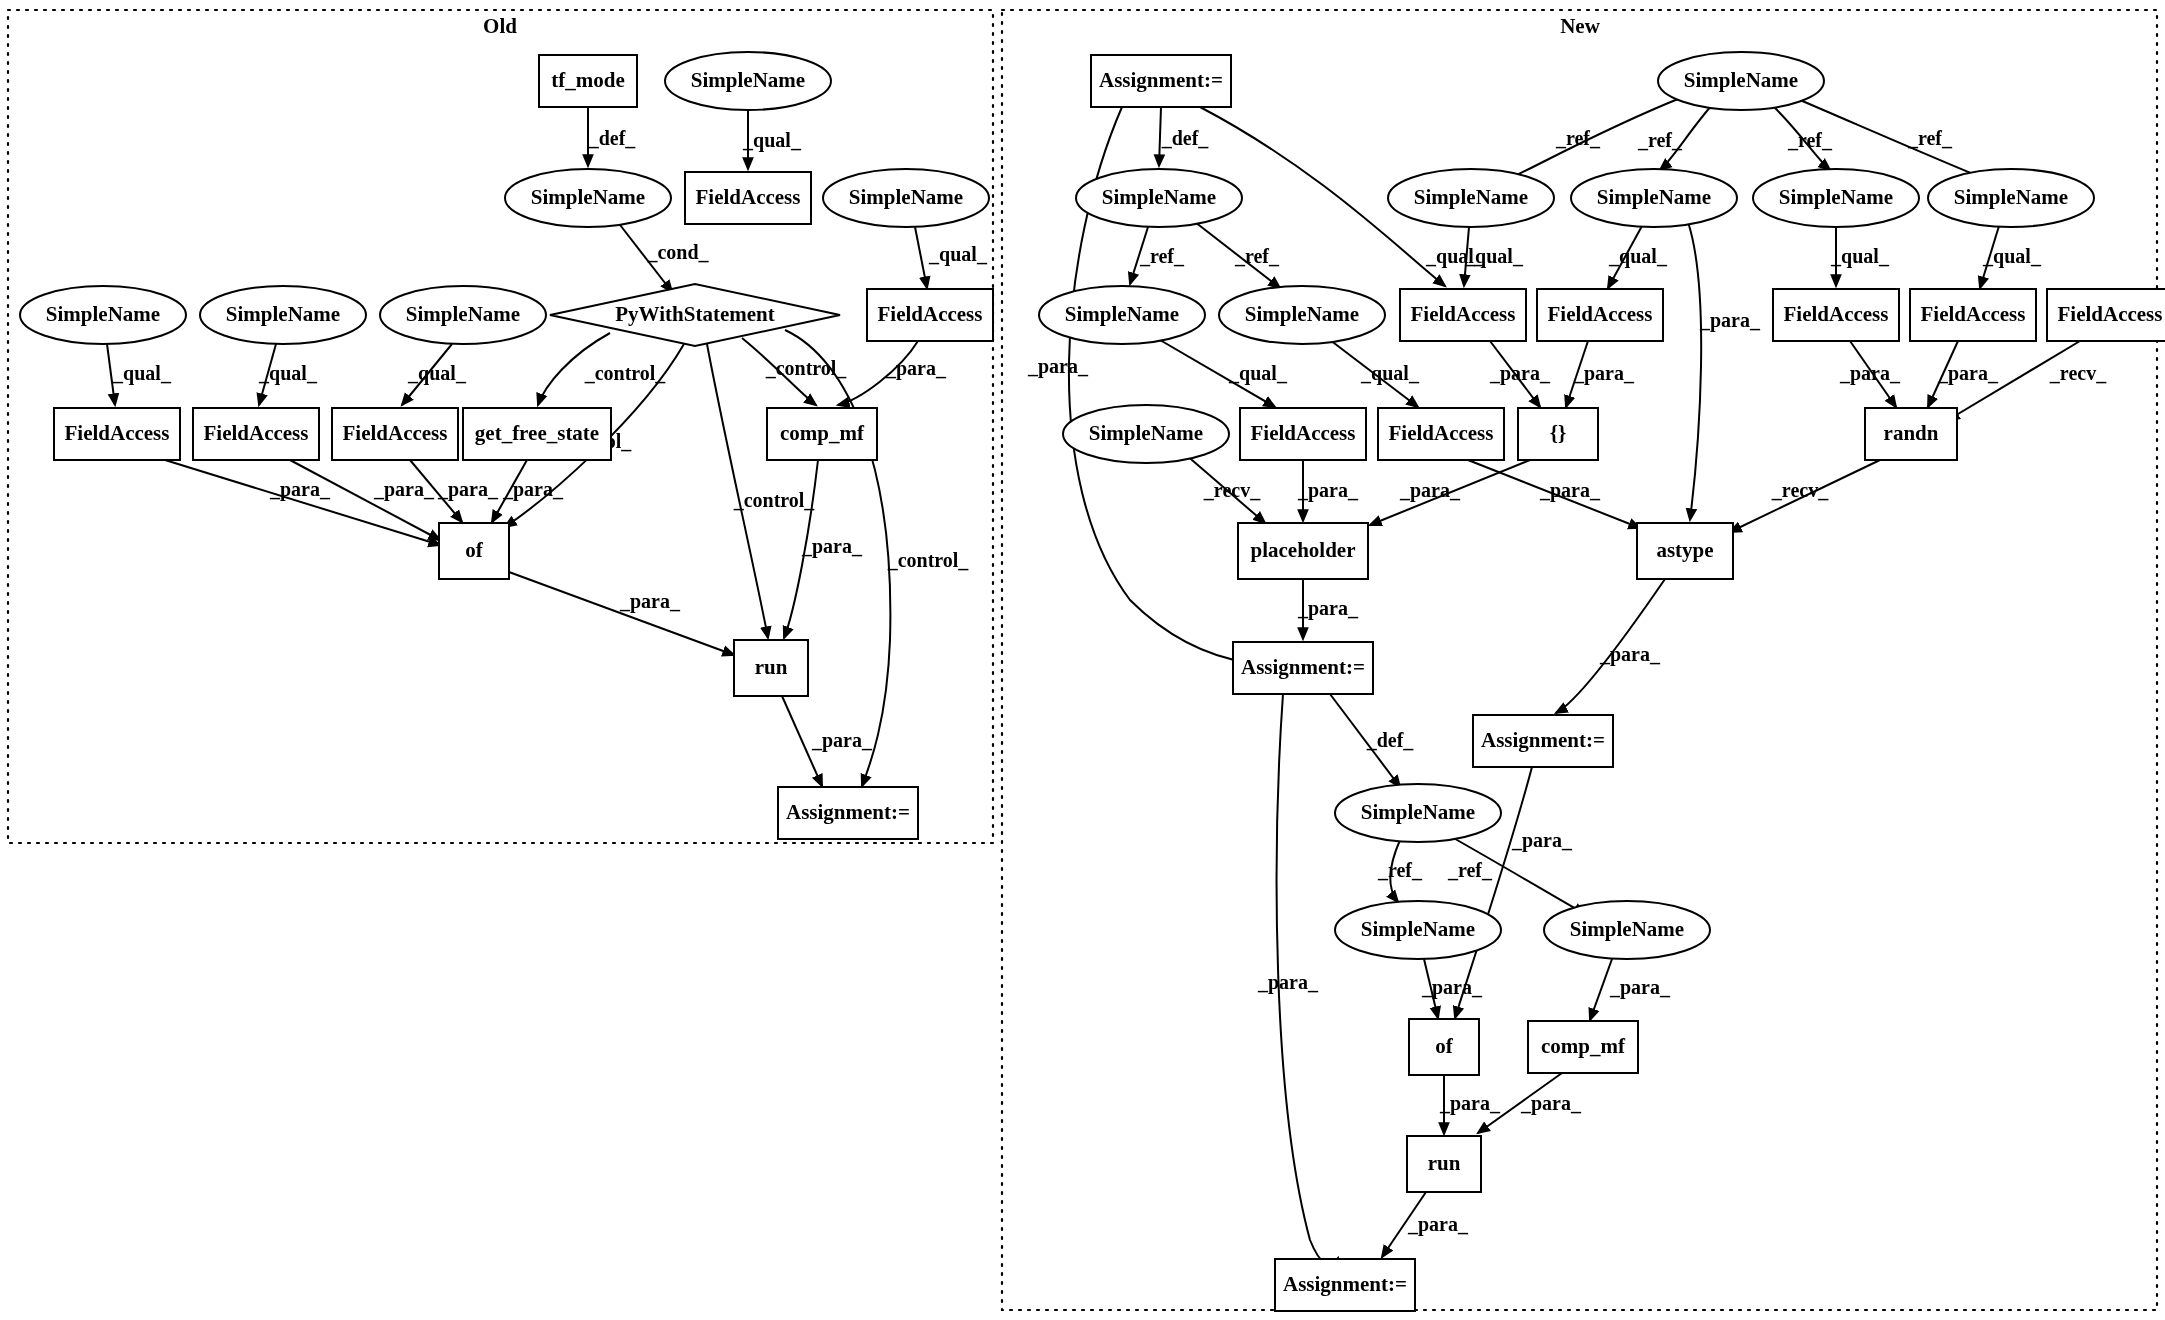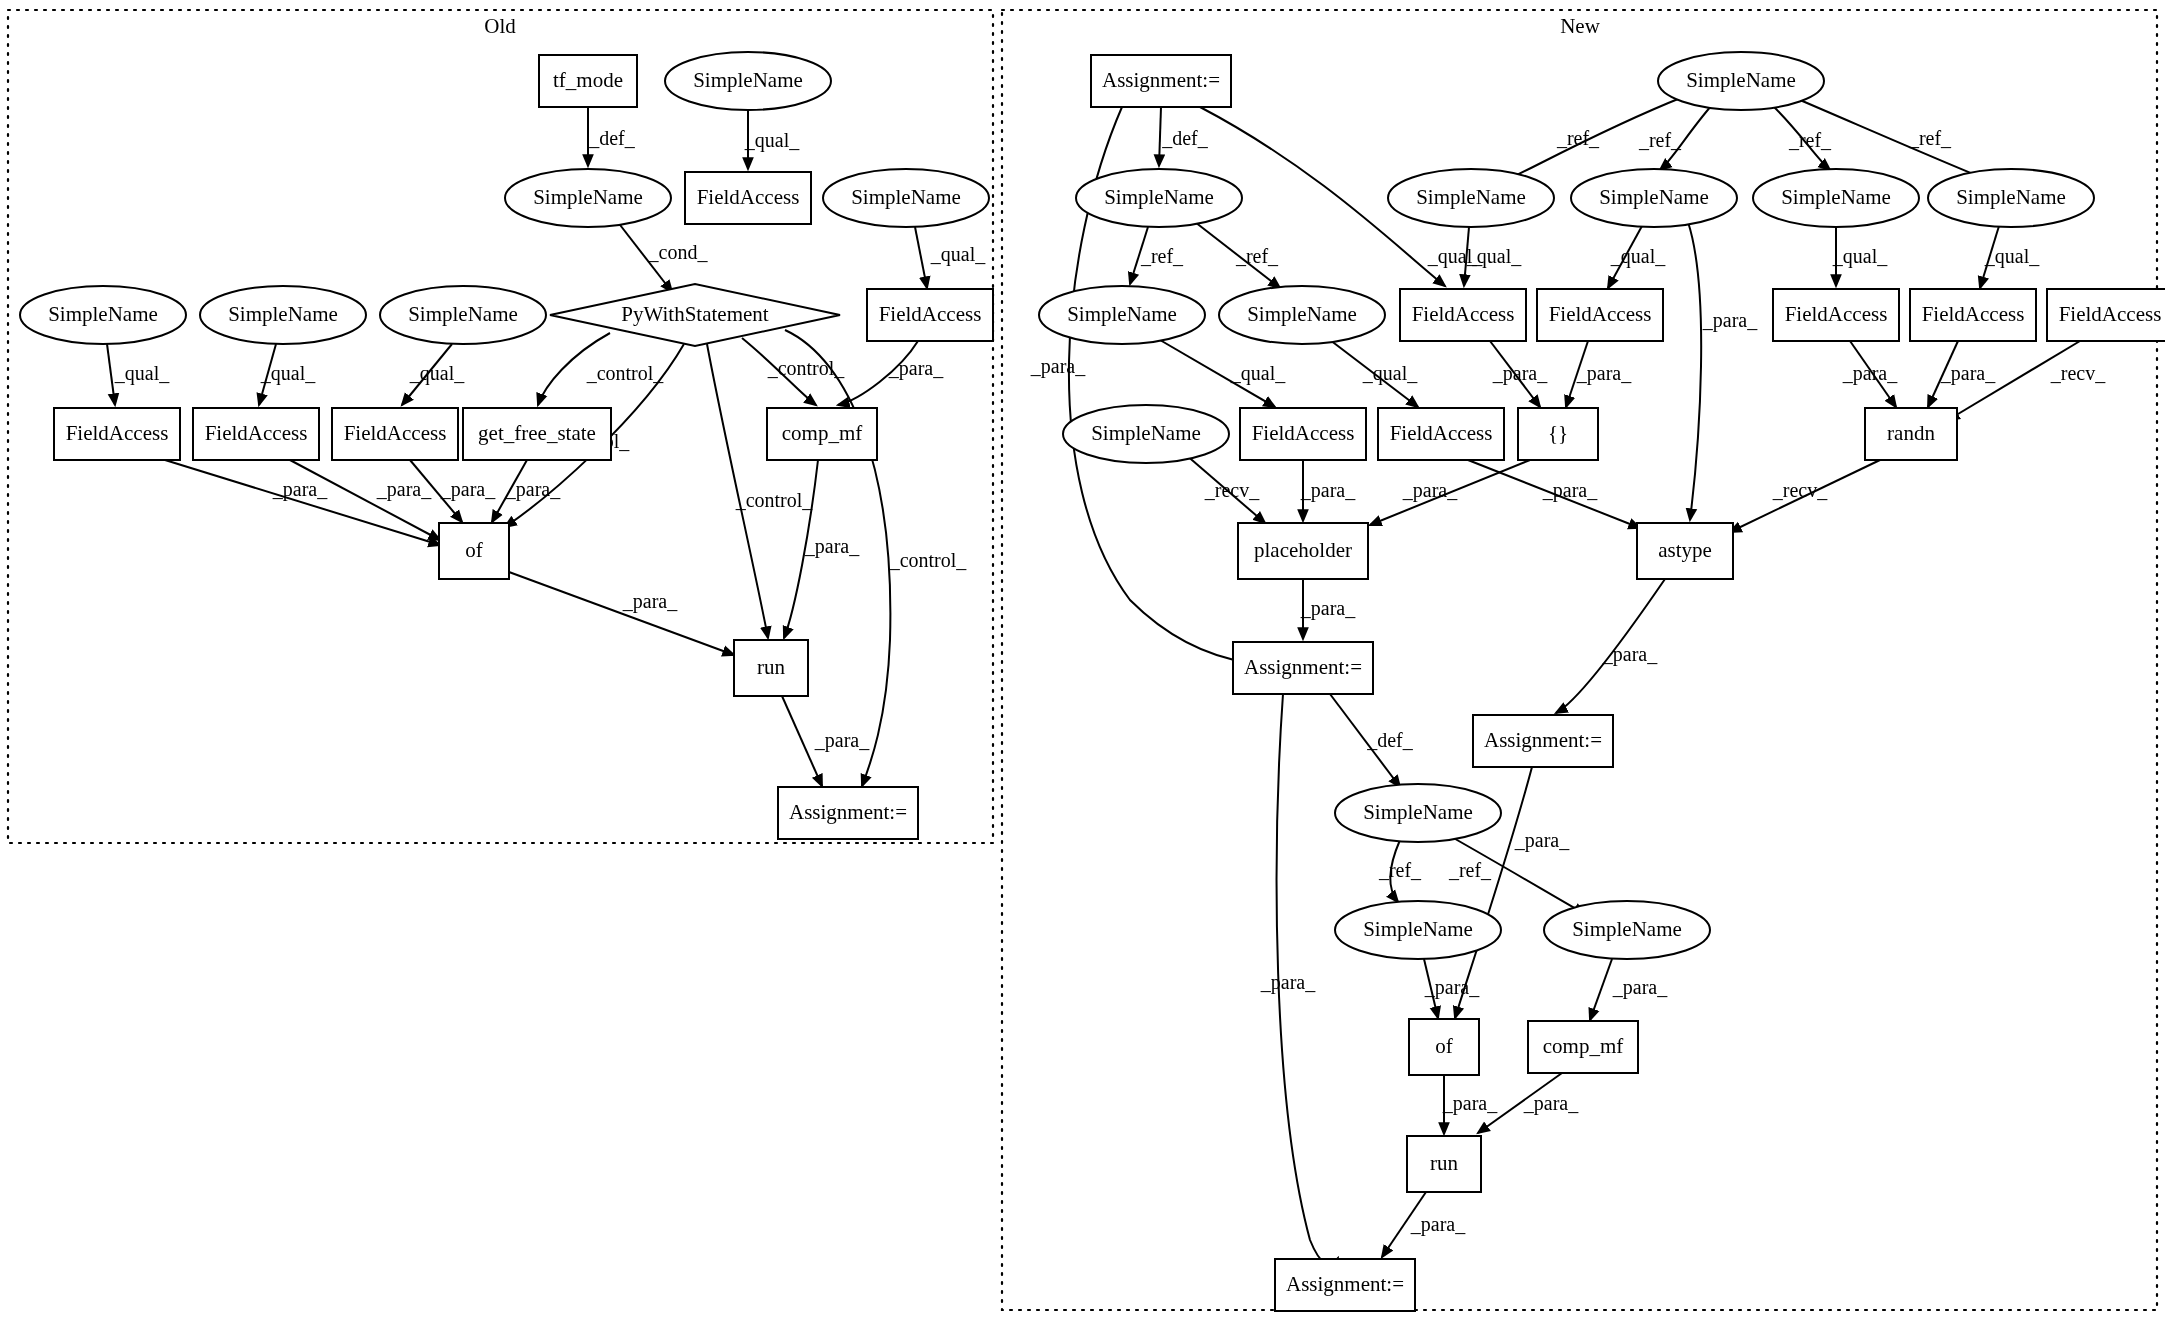--- a/index.html
+++ b/index.html
@@ -3,21 +3,21 @@
 <meta charset="utf-8">
 <style>
   html, body {
     margin: 0; padding: 0; background: #ffffff;
   }
   body {
     width: 2165px; height: 1320px;
     font-family: "Liberation Serif", "DejaVu Serif", serif;
     overflow: hidden;
   }
-  #graph-root { position: relative; width: 2165px; height: 1316px; }
+  #graph-root { position: relative; width: 2165px; height: 1316px; font-weight: bold; }
   svg#graph-svg { display:block; width:2165px; height:1320px; }
 
   .cluster-box { fill: none; stroke: #000000; stroke-width: 2.2; stroke-dasharray: 2 7; stroke-linecap: round; }
   .cluster-label { font-size: 21px; fill:#000; text-anchor: middle; dominant-baseline: middle; }
 
   .node-box { fill: #ffffff; stroke: #000000; stroke-width: 2; }
   .node-ellipse { fill: #ffffff; stroke: #000000; stroke-width: 2; }
   .node-diamond { fill: #ffffff; stroke: #000000; stroke-width: 2; }
   .node-label { font-size: 21px; fill:#000; text-anchor: middle; dominant-baseline: middle; }
 

